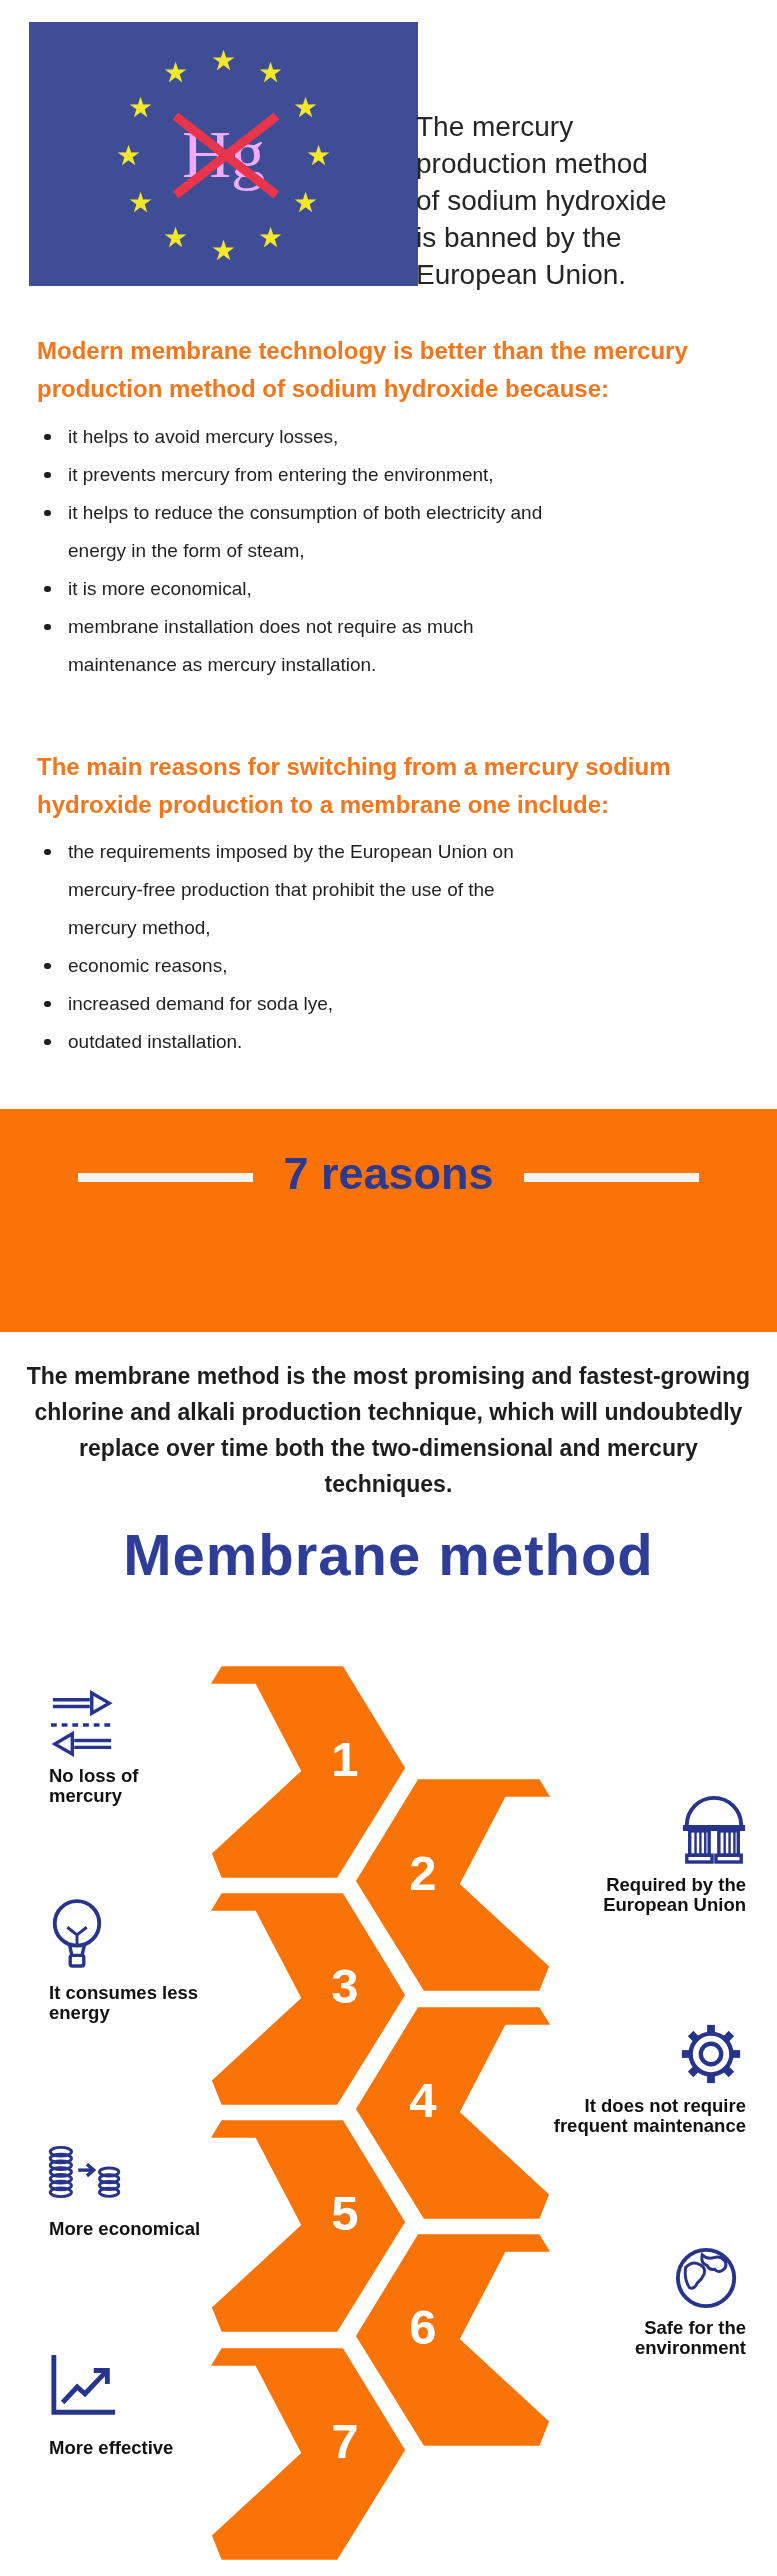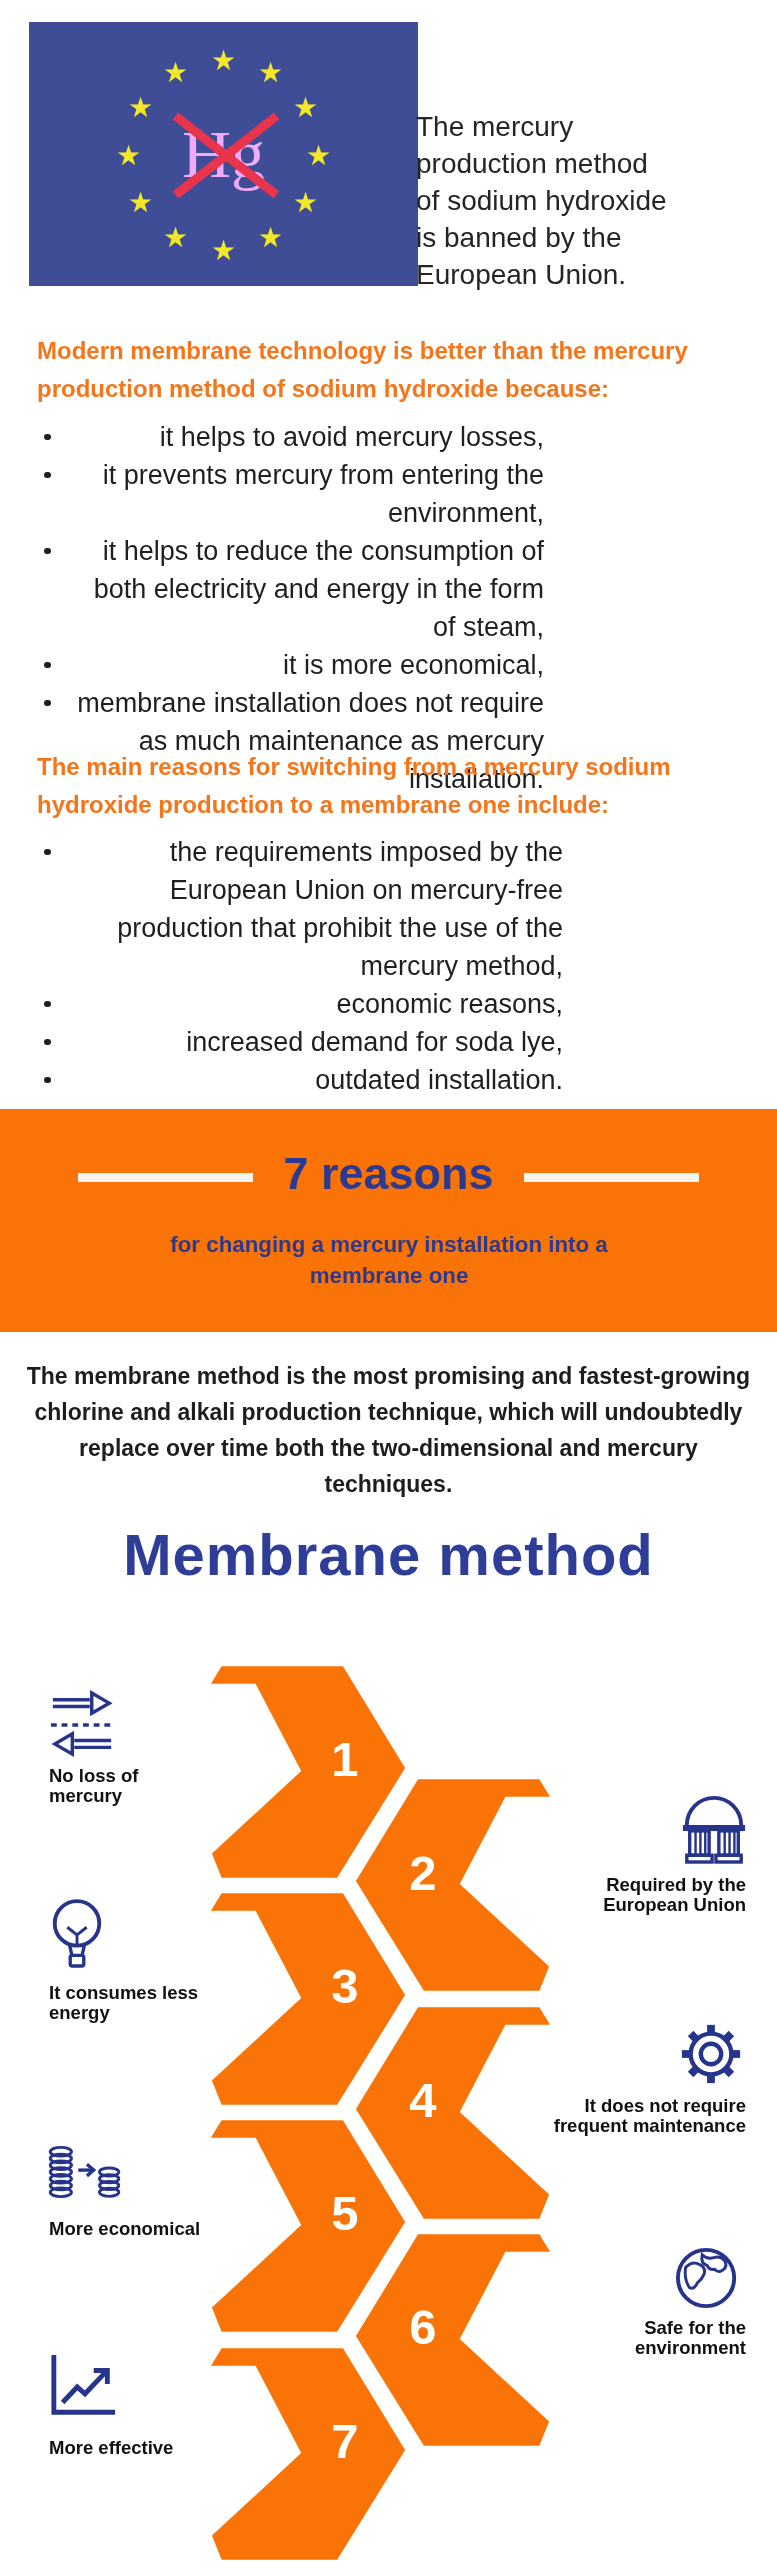--- a/index.html
+++ b/index.html
@@ -16,22 +16,22 @@
   .cross-bar{position:absolute;left:133px;top:129px;width:128px;height:8.7px;background:#E8354B;}
   .cross-a{transform:rotate(38deg);}
   .cross-b{transform:rotate(-38deg);}
   .header-text{left:416px;top:64px;width:356px;text-align:left;font-size:28px;
                line-height:37px;font-weight:500;color:#252525;margin-top:44px;}
   .header-text .bold{font-weight:400;}
 
   
   .orange-h{left:37px;width:695px;color:#F4751A;font-weight:700;font-size:24px;line-height:38px;}
   .h1{top:332px;} .h2{top:748px;}
-  .blist{list-style:none;margin:0;padding:0;font-size:27px;font-weight:500;
-         line-height:38px;color:#1f1f1f;text-align:right;}
+  .blist{list-style:none;margin:0;padding:0;font-size:19px;font-weight:500;
+         line-height:38px;color:#1f1f1f;}
   .blist li{position:relative;padding-left:29px;max-width:476px;}
   .blist li::before{content:'';position:absolute;left:4.9px;top:15.5px;width:6.8px;height:6.8px;
          border-radius:50%;background:#1f1f1f;}
   .list1{left:39px;top:418px;width:544px;}
   .list2{left:39px;top:833px;width:544px;}
   .list2 li{max-width:495px;}
 
   
   .banner{left:0;top:1109px;width:777px;height:223px;background:#F97306;}
   .banner-title{position:absolute;left:0;top:39px;width:777px;text-align:center;
@@ -107,21 +107,20 @@
     <li>the requirements imposed by the European Union on mercury-free production that prohibit the use of the mercury method,</li>
     <li>economic reasons,</li>
     <li>increased demand for soda lye,</li>
     <li>outdated installation.</li>
   </ul>
 
   <div class="abs banner">
     <div class="banner-bar bar-l"></div>
     <div class="banner-bar bar-r"></div>
     <div class="banner-title">7 reasons</div>
-    <div class="banner-sub">for changing a mercury installation into a membrane one</div>
   </div>
 
   <div class="abs intro">The membrane method is the most promising and fastest-growing chlorine and alkali production technique, which will undoubtedly replace over time both the two-dimensional and mercury techniques.</div>
   <div class="abs method-title">Membrane method</div>
 
   <svg class="chev" style="left:209px;top:1666px" viewBox="0 0 205 218">
     <polygon points="13,0 138,0 202,105 132,218 13,218 3,193 95,108 48,18 2,18"></polygon>
     </svg>
   <svg class="chev" style="left:353px;top:1779px" viewBox="0 0 205 218">
     <polygon points="192,0 67,0 3,105 73,218 192,218 202,193 110,108 157,18 203,18"></polygon>

